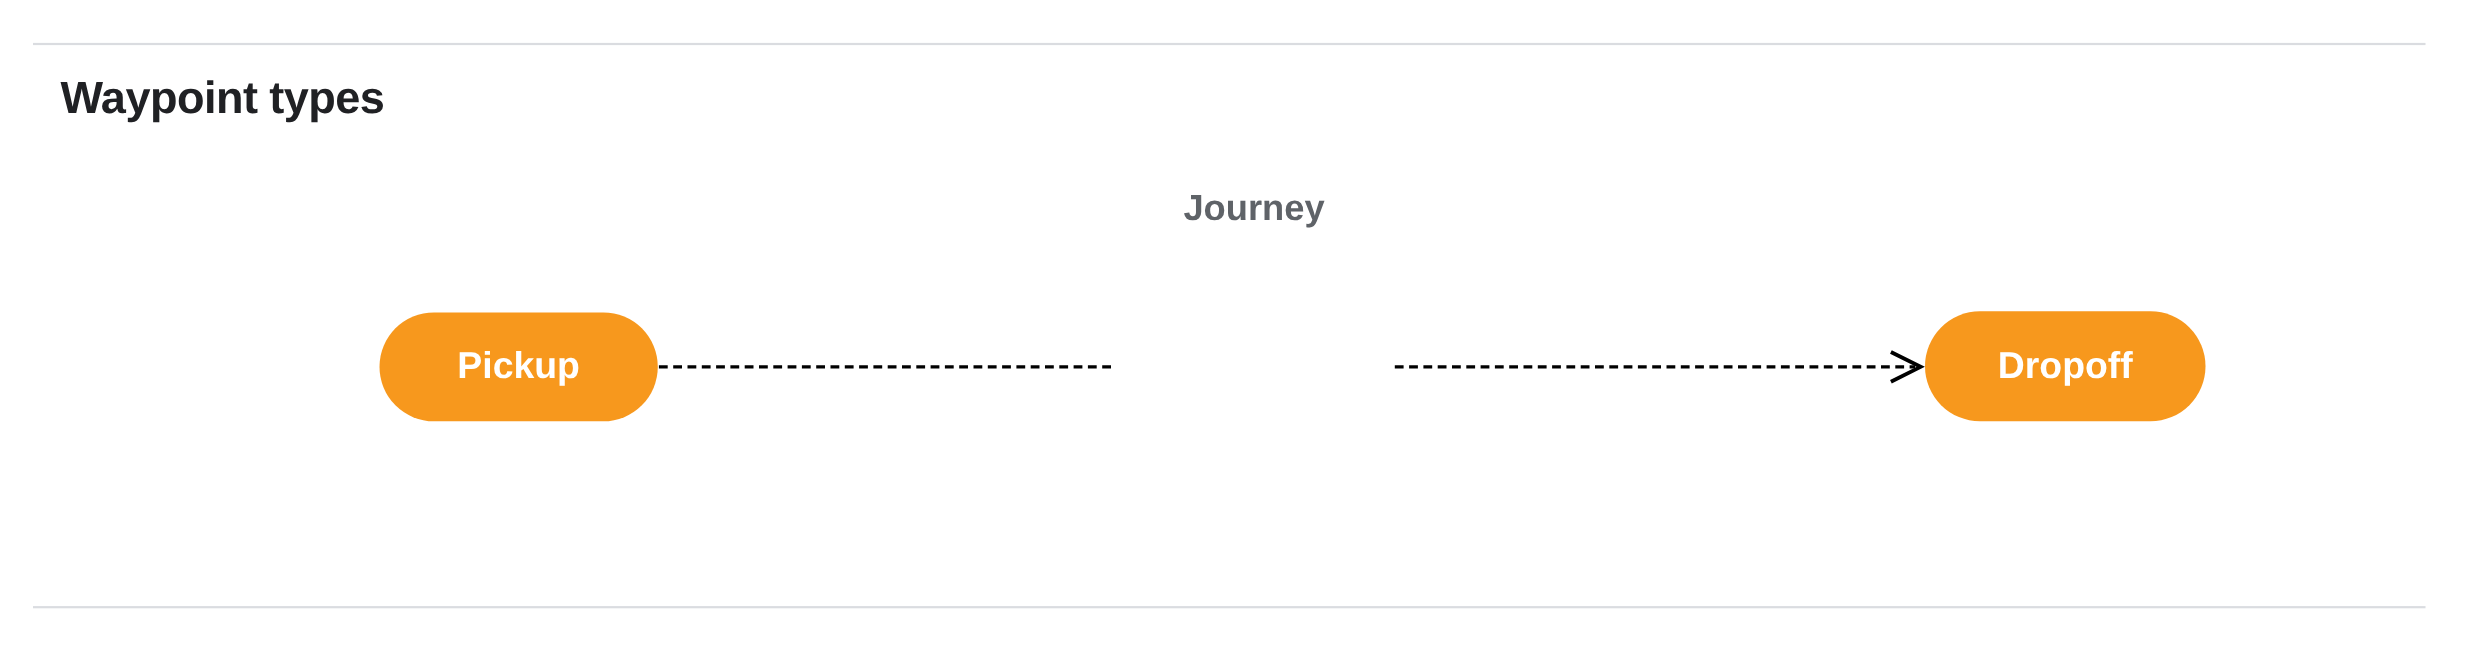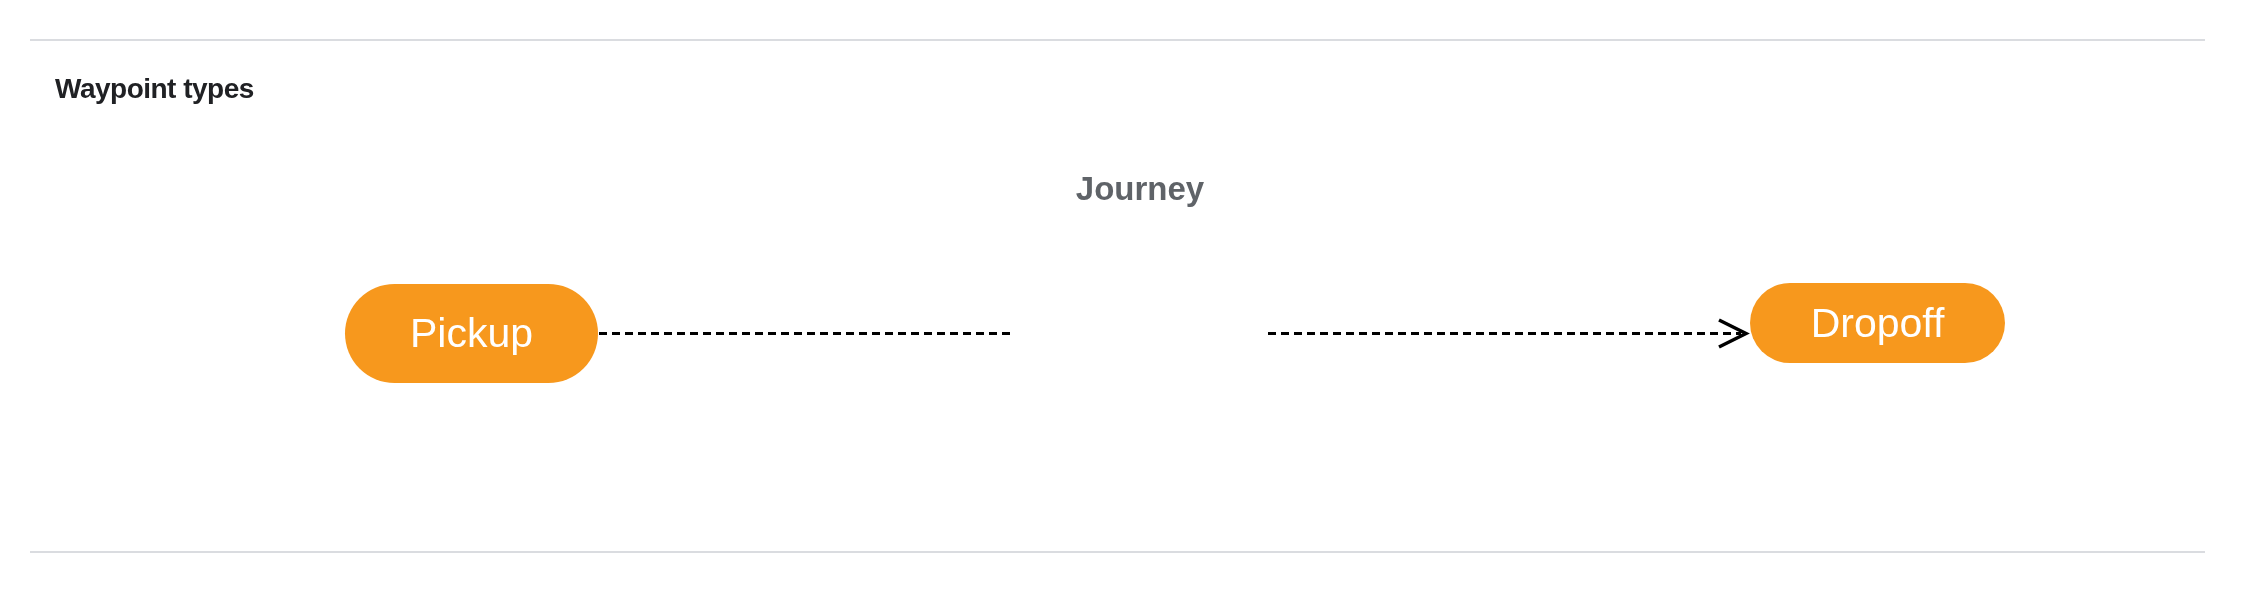--- a/index.html
+++ b/index.html
@@ -22,21 +22,21 @@
     height: 2px;
     background: #dadce0;
   }
   .rule-top    { top: 39px; }
   .rule-bottom { top: 551px; }
   .heading {
     position: absolute;
     left: 55px;
     top: 66px;
     margin: 0;
-    font-size: 28px;
+    font-size: 41px;
     line-height: 46px;
     font-weight: 700;
     letter-spacing: -0.5px;
     color: #202124;
   }
   .figure {
     position: absolute;
     left: 0;
     top: 0;
     width: 2245px;
@@ -61,36 +61,36 @@
     height: 592px;
     pointer-events: none;
   }
   .node {
     position: absolute;
     box-sizing: border-box;
     display: flex;
     align-items: center;
     justify-content: center;
     border-radius: 60px;
-    font-size: 41px;
-    font-weight: 400;
+    font-size: 34px;
+    font-weight: 700;
     white-space: nowrap;
   }
   .node-filled {
     background: #f7981d;
     color: #ffffff;
   }
   .node-outline {
     background: #ffffff;
     border: 3px solid #1e88d5;
     color: #9aa0a6;
   }
   .node-pickup       { left: 345px;  top: 284px; width: 253px; height: 99px; }
   .node-intermediate { left: 1014px; top: 285px; width: 253px; height: 97px; }
-  .node-dropoff      { left: 1750px; top: 283px; width: 255px; height: 80px; }
+  .node-dropoff      { left: 1750px; top: 283px; width: 255px; height: 100px; }
 </style>
 </head>
 <body>
 
 <div class="page">
 
   <div class="rule rule-top"></div>
 
   <h2 class="heading">Waypoint types</h2>
 

